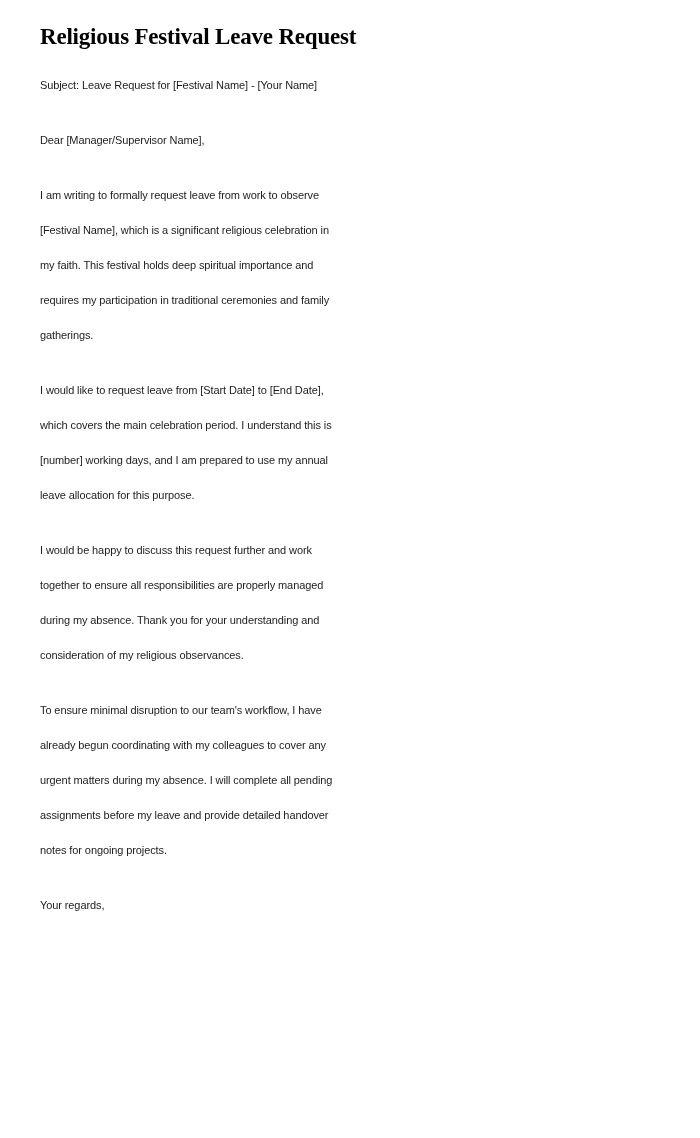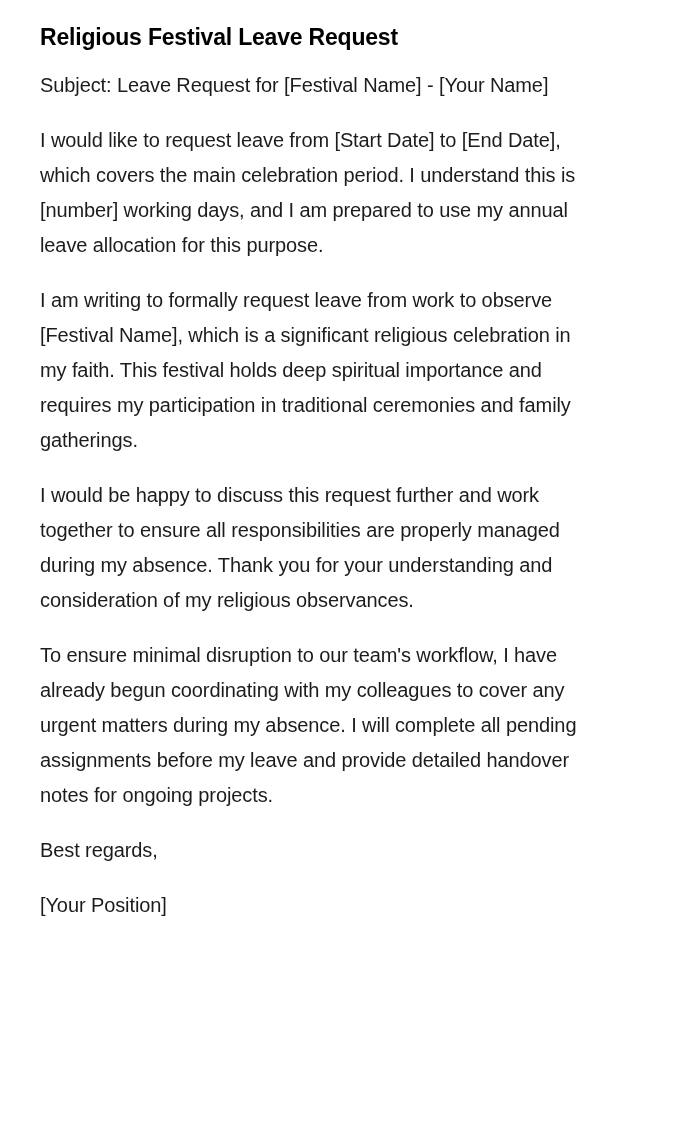--- a/index.html
+++ b/index.html
@@ -17,58 +17,59 @@
     color: #1c1c1c;
     overflow: hidden;
   }
   .doc-title {
     font-size: 23px;
     line-height: 30px;
     font-weight: 700;
     color: #000000;
     margin: 0 0 16px 0;
     letter-spacing: -0.2px;
+    font-family: Liberation Serif, serif;
   }
   .doc-par {
-    font-size: 20px;
+    font-size: 11px;
     line-height: 35px;
     margin: 0 0 20px 0;
     white-space: pre-line;
     letter-spacing: -0.1px;
   }
 </style>
 </head>
 <body>
 
 <div class="page">
   <h1 class="doc-title">Religious Festival Leave Request</h1>
 
   <p class="doc-par">Subject: Leave Request for [Festival Name] - [Your Name]</p>
 
-
-  <p class="doc-par">I would like to request leave from [Start Date] to [End Date],
-which covers the main celebration period. I understand this is
-[number] working days, and I am prepared to use my annual
-leave allocation for this purpose.</p>
+  <p class="doc-par">Dear [Manager/Supervisor Name],</p>
 
   <p class="doc-par">I am writing to formally request leave from work to observe
 [Festival Name], which is a significant religious celebration in
 my faith. This festival holds deep spiritual importance and
 requires my participation in traditional ceremonies and family
 gatherings.</p>
+
+  <p class="doc-par">I would like to request leave from [Start Date] to [End Date],
+which covers the main celebration period. I understand this is
+[number] working days, and I am prepared to use my annual
+leave allocation for this purpose.</p>
 
   <p class="doc-par">I would be happy to discuss this request further and work
 together to ensure all responsibilities are properly managed
 during my absence. Thank you for your understanding and
 consideration of my religious observances.</p>
 
   <p class="doc-par">To ensure minimal disruption to our team's workflow, I have
 already begun coordinating with my colleagues to cover any
 urgent matters during my absence. I will complete all pending
 assignments before my leave and provide detailed handover
 notes for ongoing projects.</p>
 
-  <p class="doc-par">Best regards,</p>
+  <p class="doc-par">Your regards,</p>
 
 
-  <p class="doc-par">[Your Position]</p>
 
 </div>
 
 </body></html>

